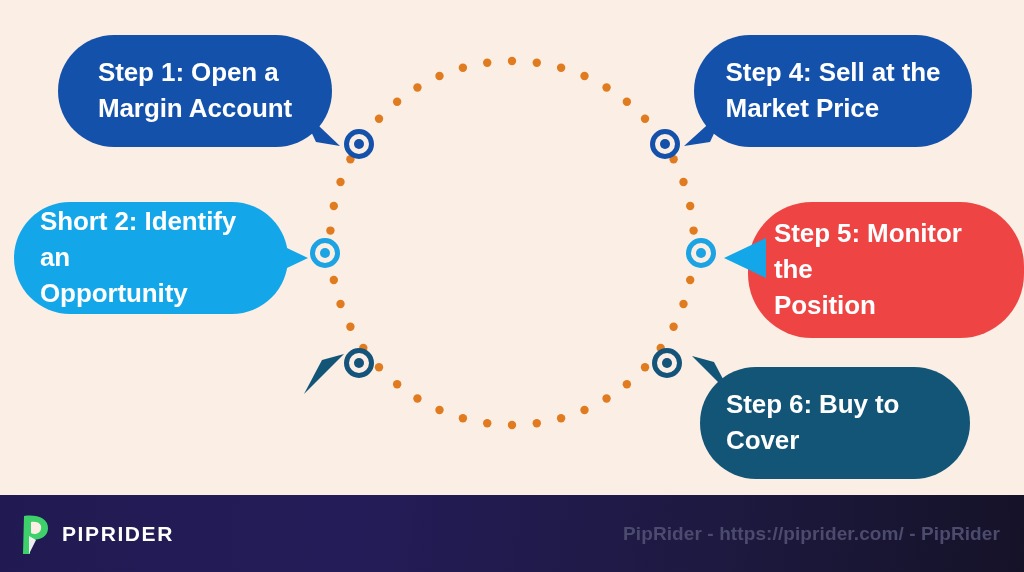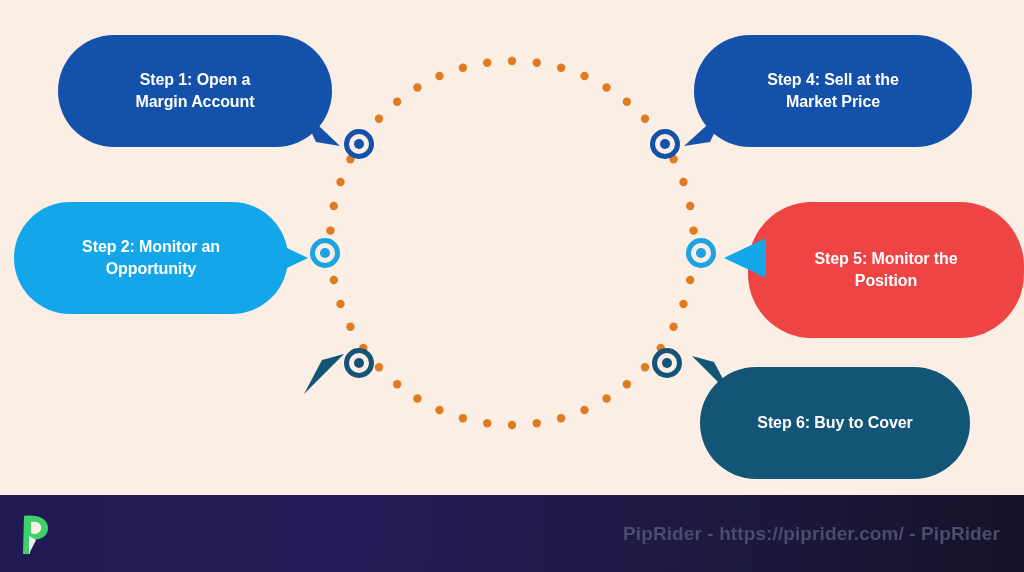--- a/index.html
+++ b/index.html
@@ -76,23 +76,23 @@
   }
 
   
   .bubble {
     position: absolute;
     box-sizing: border-box;
     border-radius: 64px;
     display: flex;
     align-items: center;
     justify-content: center;
-    text-align: center;
+    text-align: left;
     color: #ffffff;
-    font-size: 16px;
+    font-size: 26px;
     font-weight: bold;
     line-height: 1.38;
     padding: 10px 26px;
     letter-spacing: -0.1px;
   }
   .bubble .txt { white-space: pre-line; display: block; }
 
   
   .footer {
     position: absolute;
@@ -188,21 +188,21 @@
   <div class="bubble" id="b1" style="left: 58px; top: 35px; width: 274px; height: 112px; background: rgb(19, 81, 171);">
     <span class="txt">Step 1: Open a
 Margin Account</span>
   </div>
   <svg id="t1" style="position:absolute;left:300px;top:108px;width:44px;height:42px;" viewBox="0 0 44 42">
     <path d="M0 0 L40 38 L16 34 Z" fill="#1351ab"></path>
   </svg>
   <div class="marker" id="m1" style="left: 344px; top: 129px; color: rgb(19, 81, 171);"></div>
 
   <div class="bubble" id="b2" style="left: 14px; top: 202px; width: 274px; height: 112px; background: rgb(19, 167, 234);">
-    <span class="txt">Step 2: Monitor an
+    <span class="txt">Short 2: Identify an
 Opportunity</span>
   </div>
   <svg id="t2" style="position:absolute;left:266px;top:234px;width:44px;height:48px;" viewBox="0 0 44 48">
     <path d="M0 4 L42 24 L0 44 Z" fill="#13a7ea"></path>
   </svg>
   <div class="marker" id="m2" style="left: 310px; top: 238px; color: rgb(27, 163, 228);"></div>
 
   <svg id="t3" style="position:absolute;left:302px;top:352px;width:46px;height:44px;" viewBox="0 0 46 44">
     <path d="M2 42 L42 2 L20 8 Z" fill="#125576"></path>
   </svg>
@@ -234,17 +234,18 @@
   </svg>
   <div class="marker" id="m6" style="left: 652px; top: 348px; color: rgb(20, 83, 122);"></div>
 
   <div class="footer" style="background: linear-gradient(95deg, rgb(33, 26, 82) 0%, rgb(36, 28, 88) 35%, rgb(29, 25, 64) 70%, rgb(21, 18, 40) 100%);">
     <div class="brand">
       <svg width="34" height="42" viewBox="0 0 34 42">
         <path id="logo-leaf" d="M6 3 C18 1, 31 5, 30 16 C29 26, 18 28, 12 26 L12 41 L5 41 Z" fill="#3ed16b"></path>
         <path id="logo-inner" d="M13 9 C21 8, 24 12, 23 16 C22 21, 16 22, 13 20 Z" fill="#fbeee4"></path>
         <path id="logo-stem" d="M11 23 L18 27 L11 41 Z" fill="#ffffff" opacity="0.92"></path>
       </svg>
+      <span class="brand-name">PIPRIDER</span>
     </div>
     <span class="watermark" style="color: rgb(76, 75, 110);">PipRider - https://piprider.com/ - PipRider</span>
   </div>
 
 </div>
 
 </body></html>

